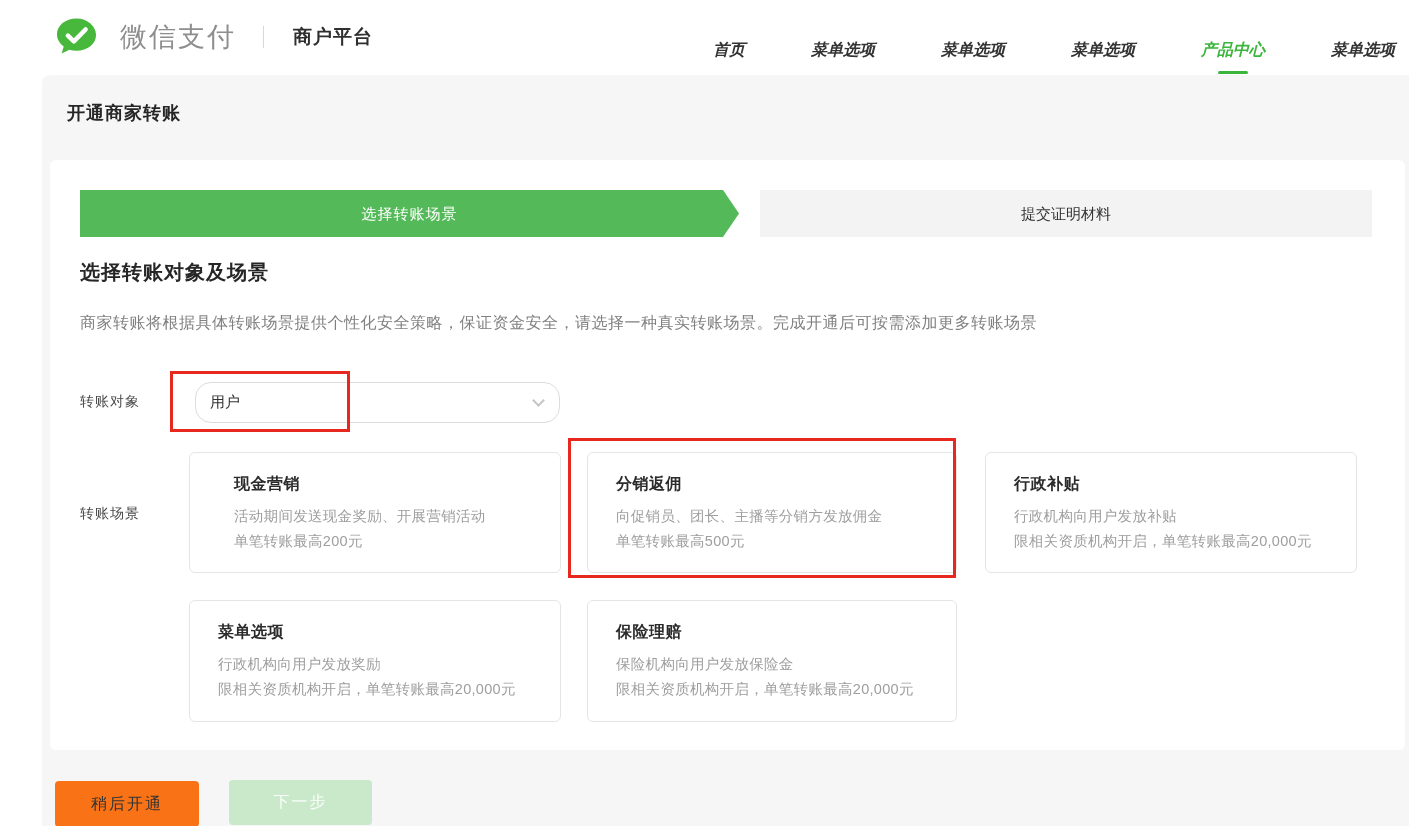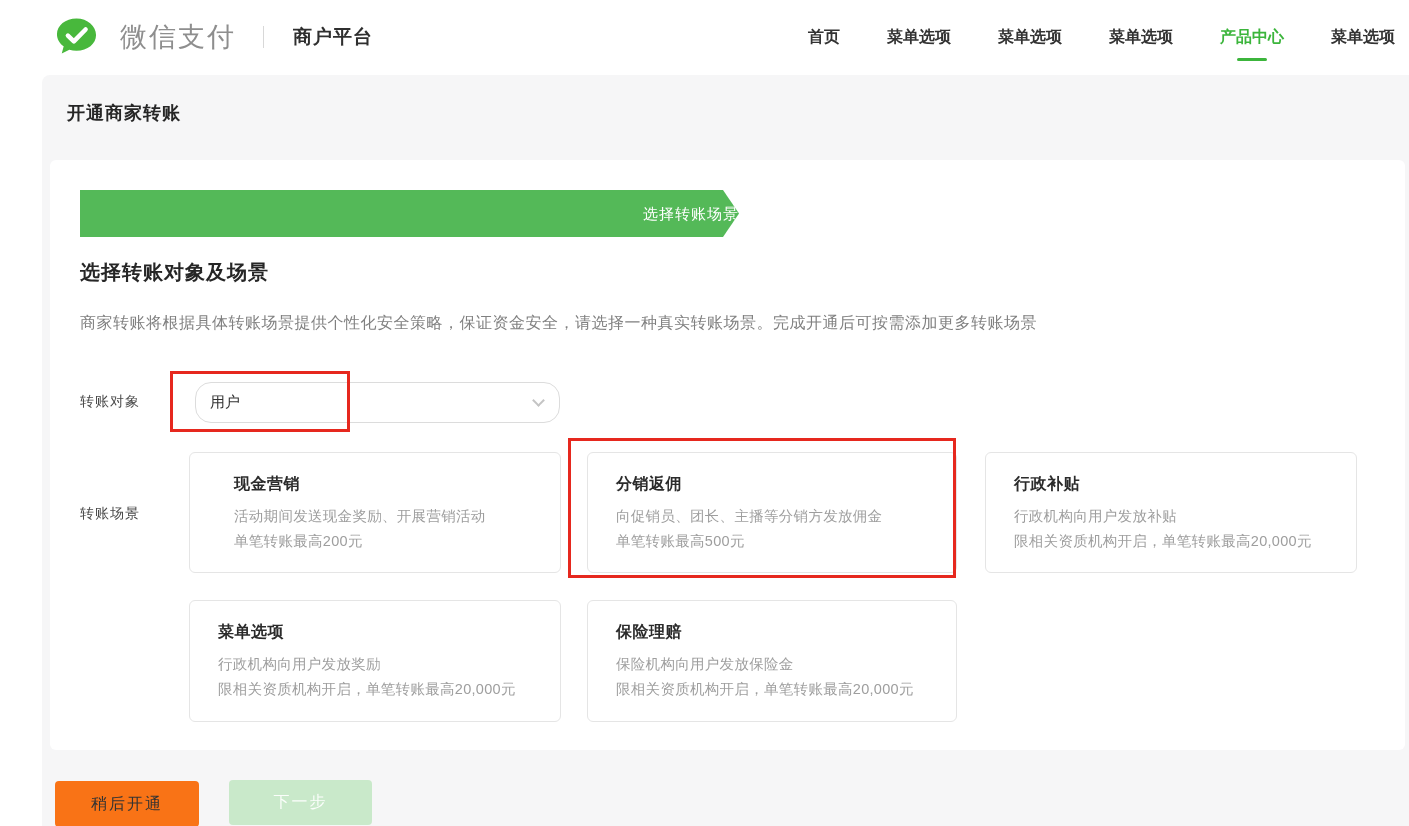--- a/index.html
+++ b/index.html
@@ -12,21 +12,21 @@
   .screen { position:relative; width:1409px; height:826px; background:#fff; }
 
   
   .topbar { position:absolute; left:0; top:0; width:1409px; height:75px; background:#fff; }
   .logo-group { position:absolute; left:55px; top:16px; display:flex; align-items:center;gap:13px; }
   .logo-icon { width:43px; height:41px; display:block; }
   .brand-text { font-size:27px; color:#8e8e8e; margin-left:9px; letter-spacing:2px; }
   .logo-divider { width:1px; height:22px; background:#d8d8d8; margin:0 16px 0 14px; }
   .portal-text { font-size:19px; color:#2f2f2f; font-weight:bold; letter-spacing:1px; }
 
-  .nav { position:absolute; right:14px; top:27px; display:flex; gap:47px; }
+  .nav { position:absolute; right:14px; top:40px; display:flex; gap:66px;font-style:italic; }
   .nav-item { position:relative; font-size:16px; font-weight:600; color:#333; cursor:pointer; white-space:nowrap; }
   .nav-item.active { color:#3cb53c; }
   .nav-item.active::after {
     content:""; position:absolute; left:50%; transform:translateX(-50%);
     top:31px; width:30px; height:3px; border-radius:2px; background:#3cb53c;
   }
 
   
   .gray-panel { position:absolute; left:42px; top:75px; width:1367px; height:751px;
     background:#f6f6f7; border-top-left-radius:8px; }
@@ -38,21 +38,21 @@
     background:#fff; border-radius:6px; }
 
   
   .steps { position:absolute; left:30px; top:30px; width:1292px; height:47px; }
   .step-pending { position:absolute; left:680px; top:0; width:612px; height:47px;
     background:#f3f3f3; text-align:center; line-height:47px; font-size:15px; color:#333; }
   .step-arrow-outline { position:absolute; left:0; top:0; width:667px; height:47px; background:#fff;
     clip-path:polygon(0 0, calc(100% - 16px) 0, 100% 50%, calc(100% - 16px) 100%, 0 100%); }
   .step-active { position:absolute; left:0; top:0; width:659px; height:47px; background:#54b958;
     clip-path:polygon(0 0, calc(100% - 16px) 0, 100% 50%, calc(100% - 16px) 100%, 0 100%);
-    color:#fff; text-align:right; line-height:47px; font-size:15px; letter-spacing:1px; }
+    color:#fff; text-align:center; line-height:47px; font-size:15px; letter-spacing:1px; }
 
   .section-heading { position:absolute; left:30px; top:99px; margin:0;
     font-size:20px; font-weight:bold; color:#262626; letter-spacing:1px; }
   .section-desc { position:absolute; left:30px; top:153px; margin:0;
     font-size:16px; color:#808080; letter-spacing:0.5px; }
 
   .field-label { position:absolute; font-size:14px; color:#4a4a4a; letter-spacing:1px; }
   .label-target { left:30px; top:233px; }
   .label-scene  { left:30px; top:345px; }
 
@@ -113,20 +113,21 @@
     </nav>
   </header>
 
   <div class="gray-panel"></div>
 
   <h1 class="page-title">开通商家转账</h1>
 
   <section class="content-card">
 
     <div class="steps">
+      <div class="step-pending">提交证明材料</div>
       <div class="step-arrow-outline"></div>
       <div class="step-active">选择转账场景</div>
     </div>
 
     <h2 class="section-heading">选择转账对象及场景</h2>
     <p class="section-desc">商家转账将根据具体转账场景提供个性化安全策略，保证资金安全，请选择一种真实转账场景。完成开通后可按需添加更多转账场景</p>
 
     <span class="field-label label-target">转账对象</span>
     <div class="select">
       <span class="select-value">用户</span>

